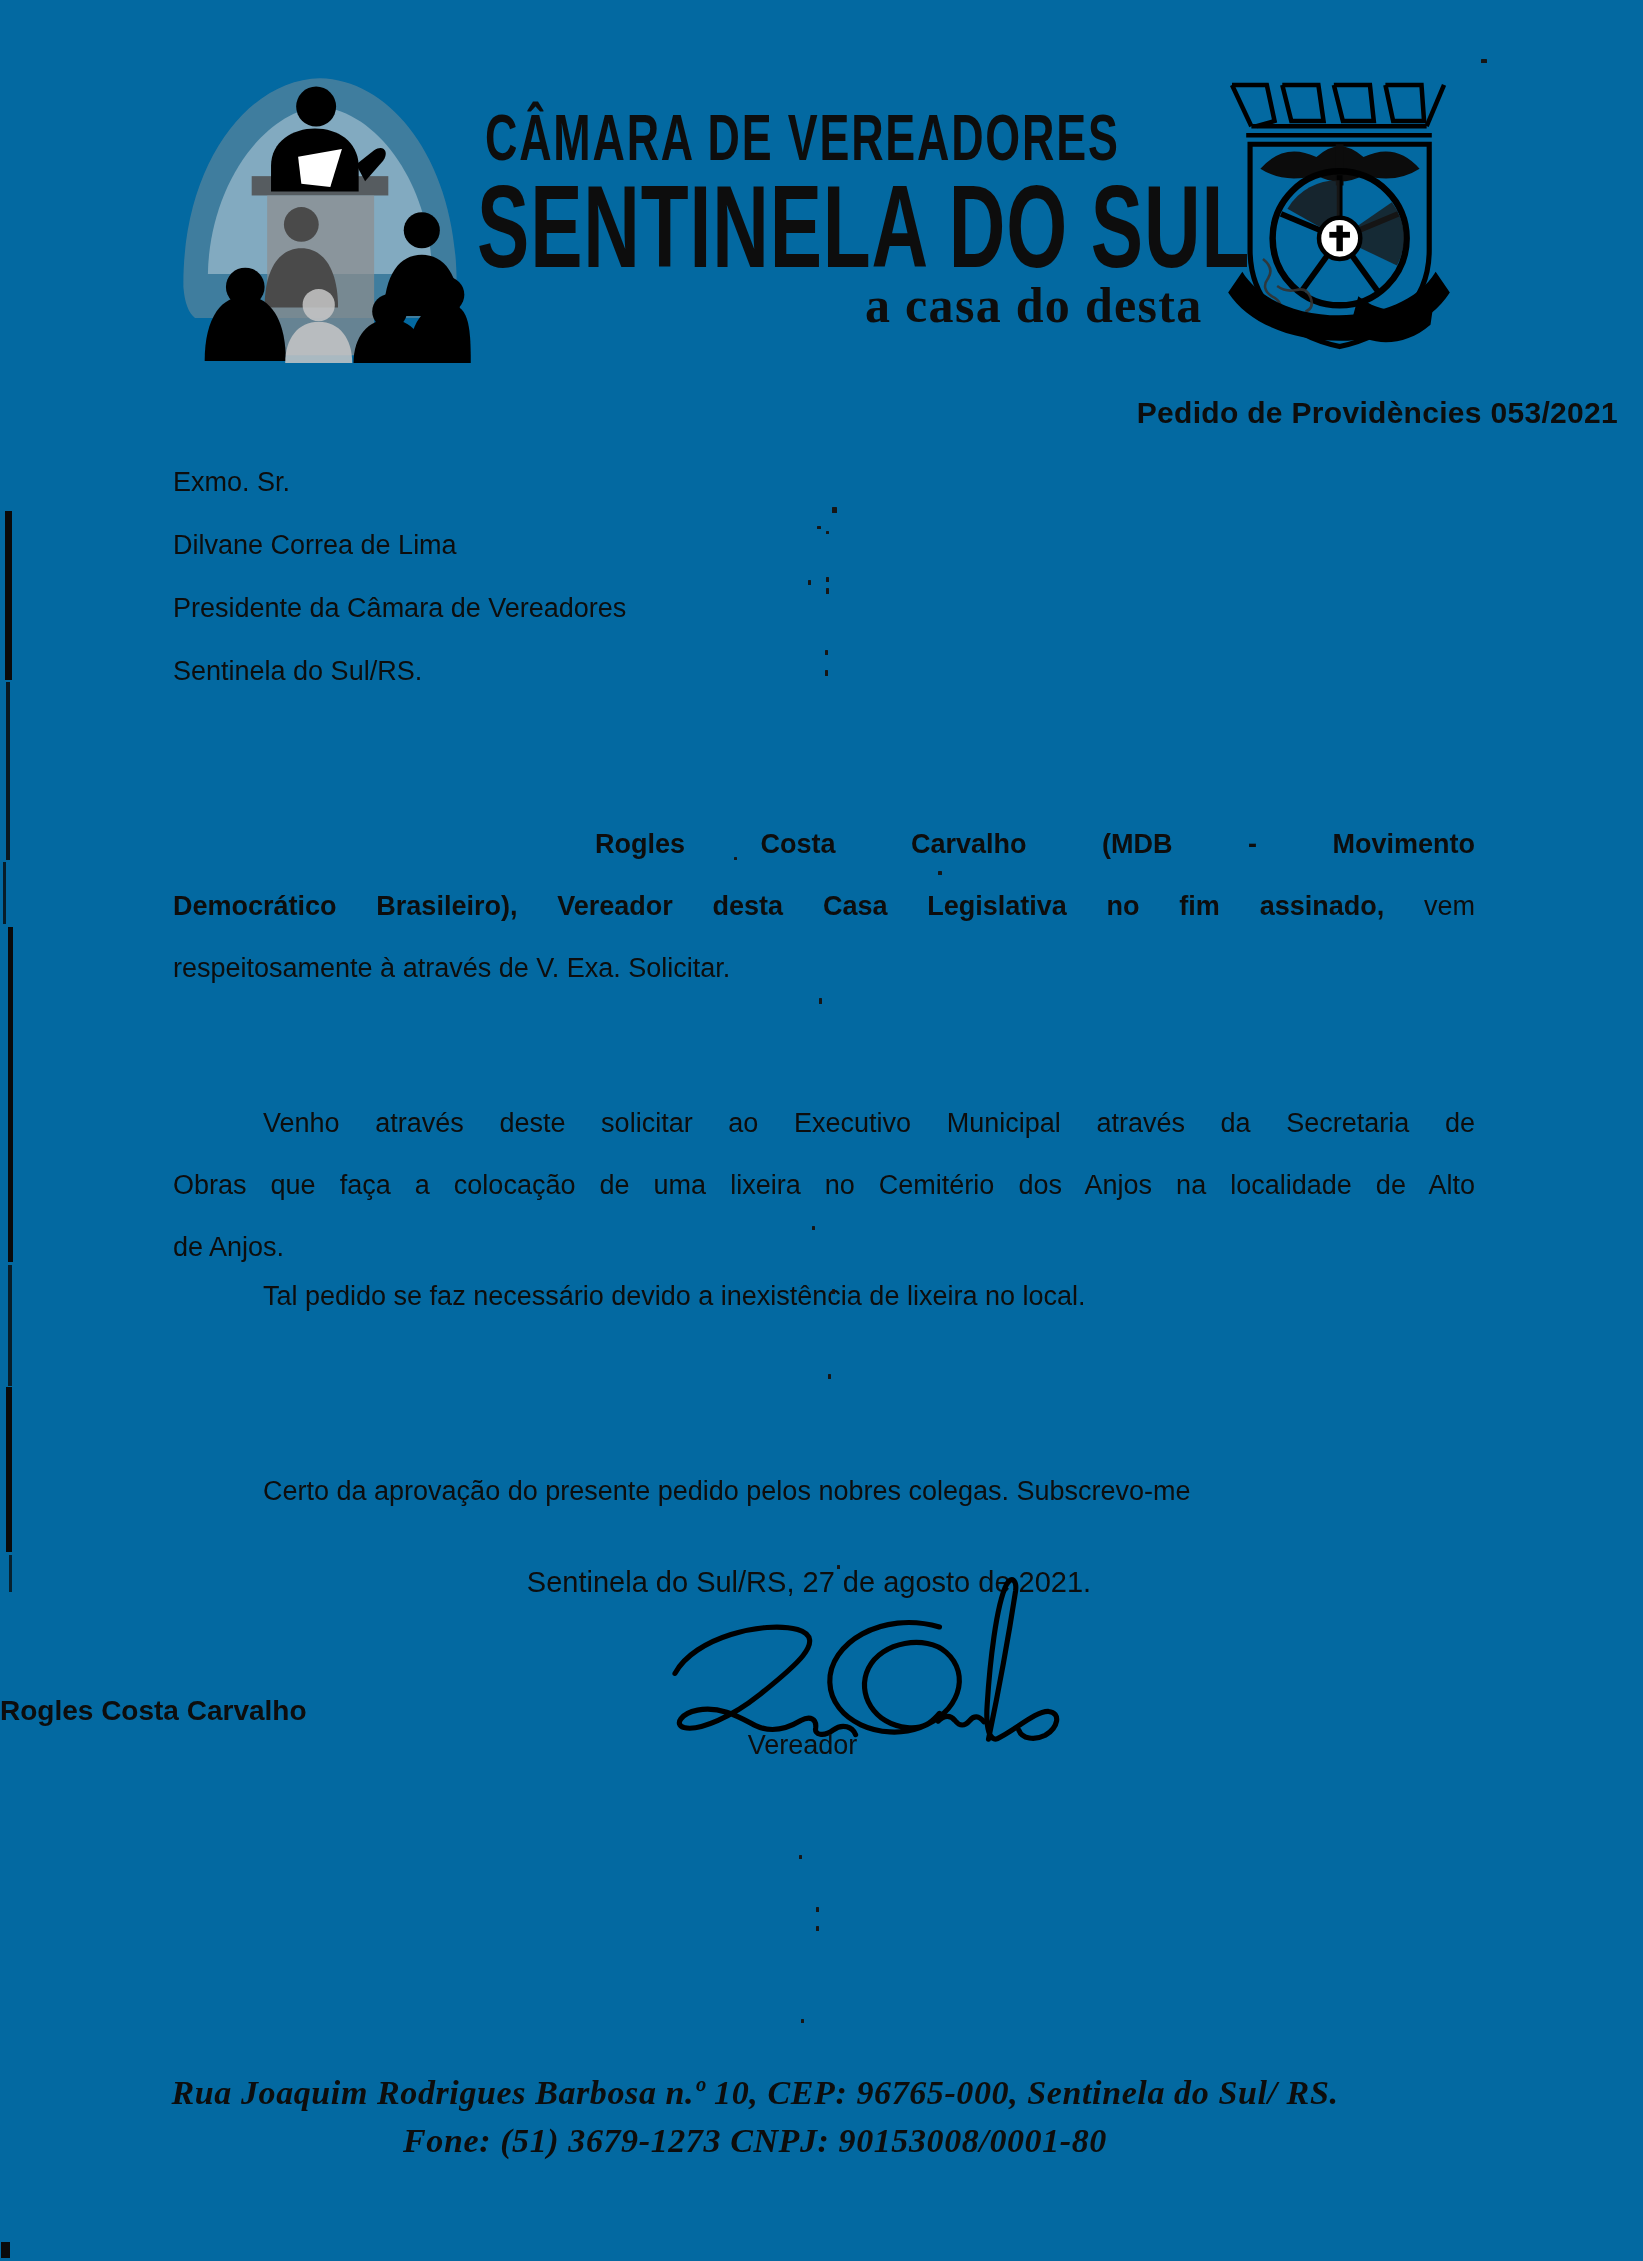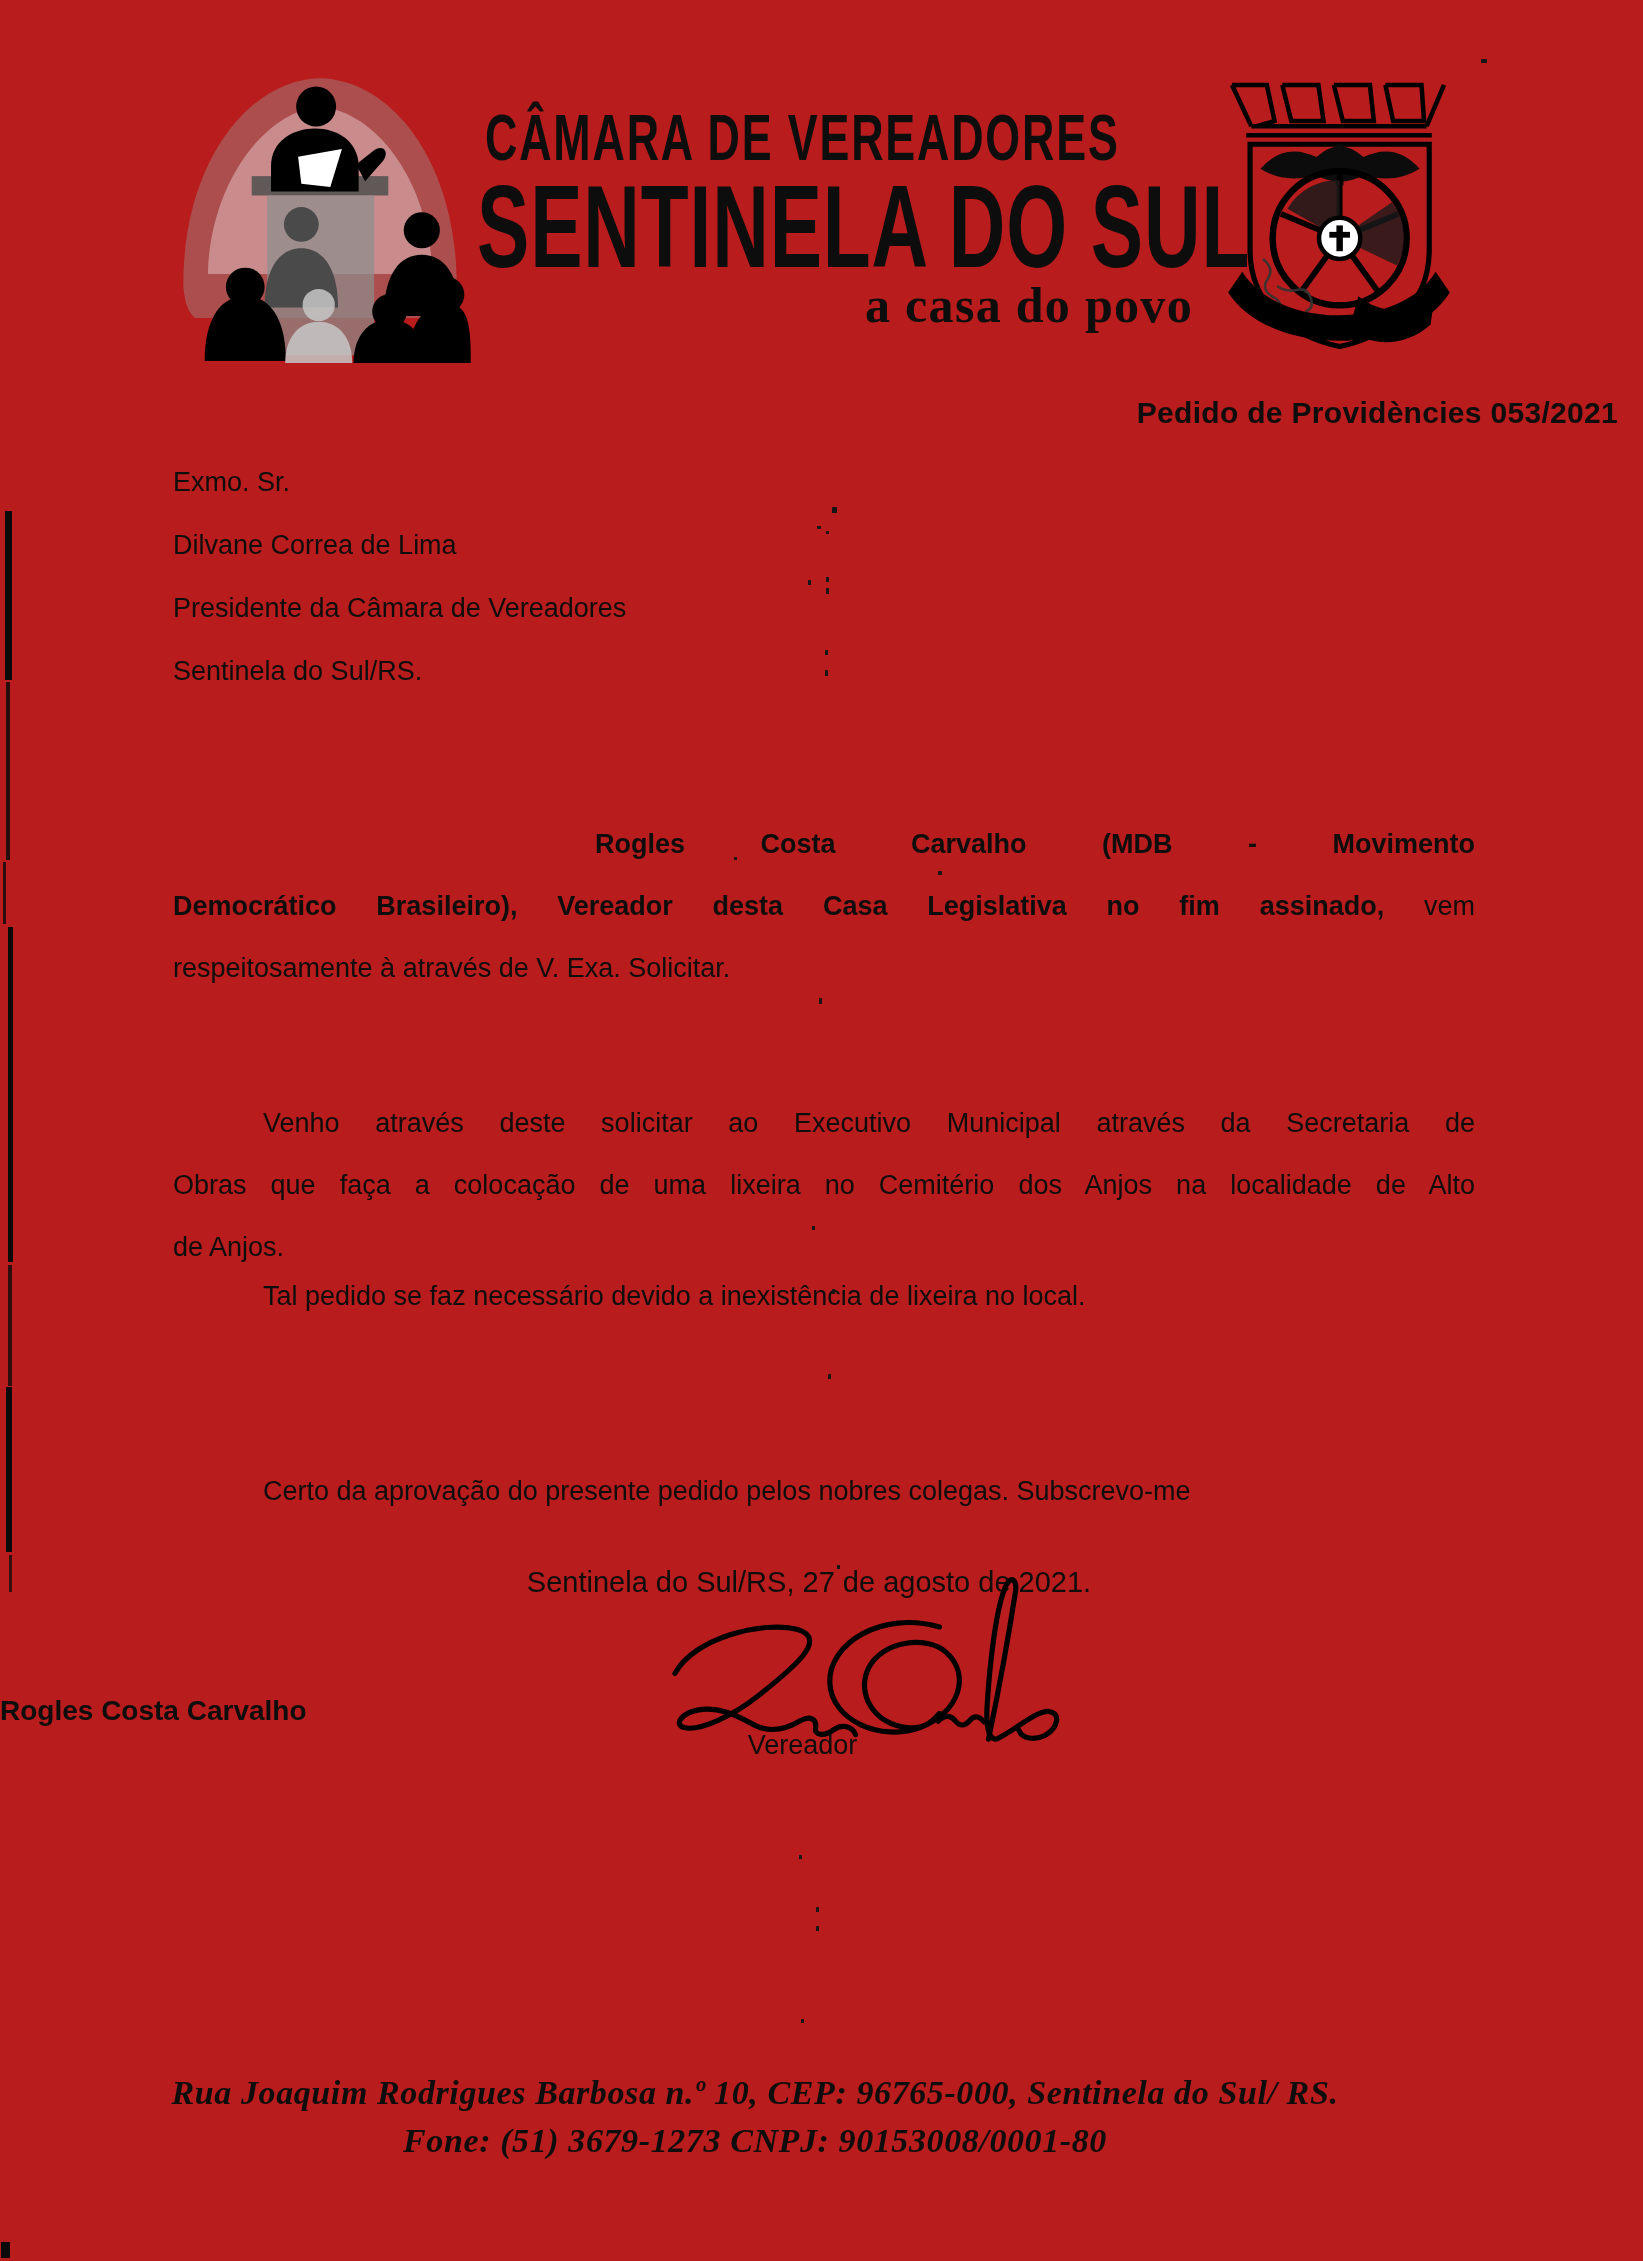--- a/index.html
+++ b/index.html
@@ -1,19 +1,19 @@
 <!DOCTYPE html>
 <html style="font-size:10.3px"><head>
 <meta charset="utf-8">
 <style>
   html,body{margin:0;padding:0;background:#e8e8e8;}
   .page{
     position:relative;
     width:1644px;height:2261px;
-    background:#b91c1c;
+    background:#0369a1;
     font-family:"Liberation Sans",sans-serif;
     color:#0d0d0d;
     overflow:hidden;
   }
   
   .logo-wrap{position:absolute;left:169px;top:55px;width:302px;height:308px;}
   .crest-wrap{position:absolute;left:1223px;top:59px;width:232px;height:300px;}
   .org1{
     position:absolute;left:485px;top:101px;
     font-size:64px;font-weight:bold;white-space:nowrap;
@@ -114,21 +114,21 @@
       </g>
       <g fill="#c7c7c7" opacity="0.85">
         <circle cx="232" cy="388" r="25"></circle>
         <path d="M180,478 C180,440 200,414 232,414 C264,414 284,440 284,478 Z"></path>
       </g>
     </svg>
   </div>
 
   <div class="org1">CÂMARA DE VEREADORES</div>
   <div class="org2">SENTINELA DO SUL</div>
-  <div class="tagline">a casa do povo</div>
+  <div class="tagline">a casa do desta</div>
 
   <div class="crest-wrap">
     <svg width="232" height="300" viewBox="0 0 360 465" xmlns="http://www.w3.org/2000/svg">
       <g stroke="#000" stroke-width="7" fill="none">
         <path d="M14,40 L44,104"></path>
         <path d="M343,40 L316,104"></path>
         <path d="M14,40 L68,40 L80,96 L52,104"></path>
         <path d="M92,40 L148,40 L156,96 L106,96 L92,40"></path>
         <path d="M172,40 L228,40 L234,96 L186,96 L172,40"></path>
         <path d="M252,40 L308,40 L312,96 L264,96 L252,40"></path>

